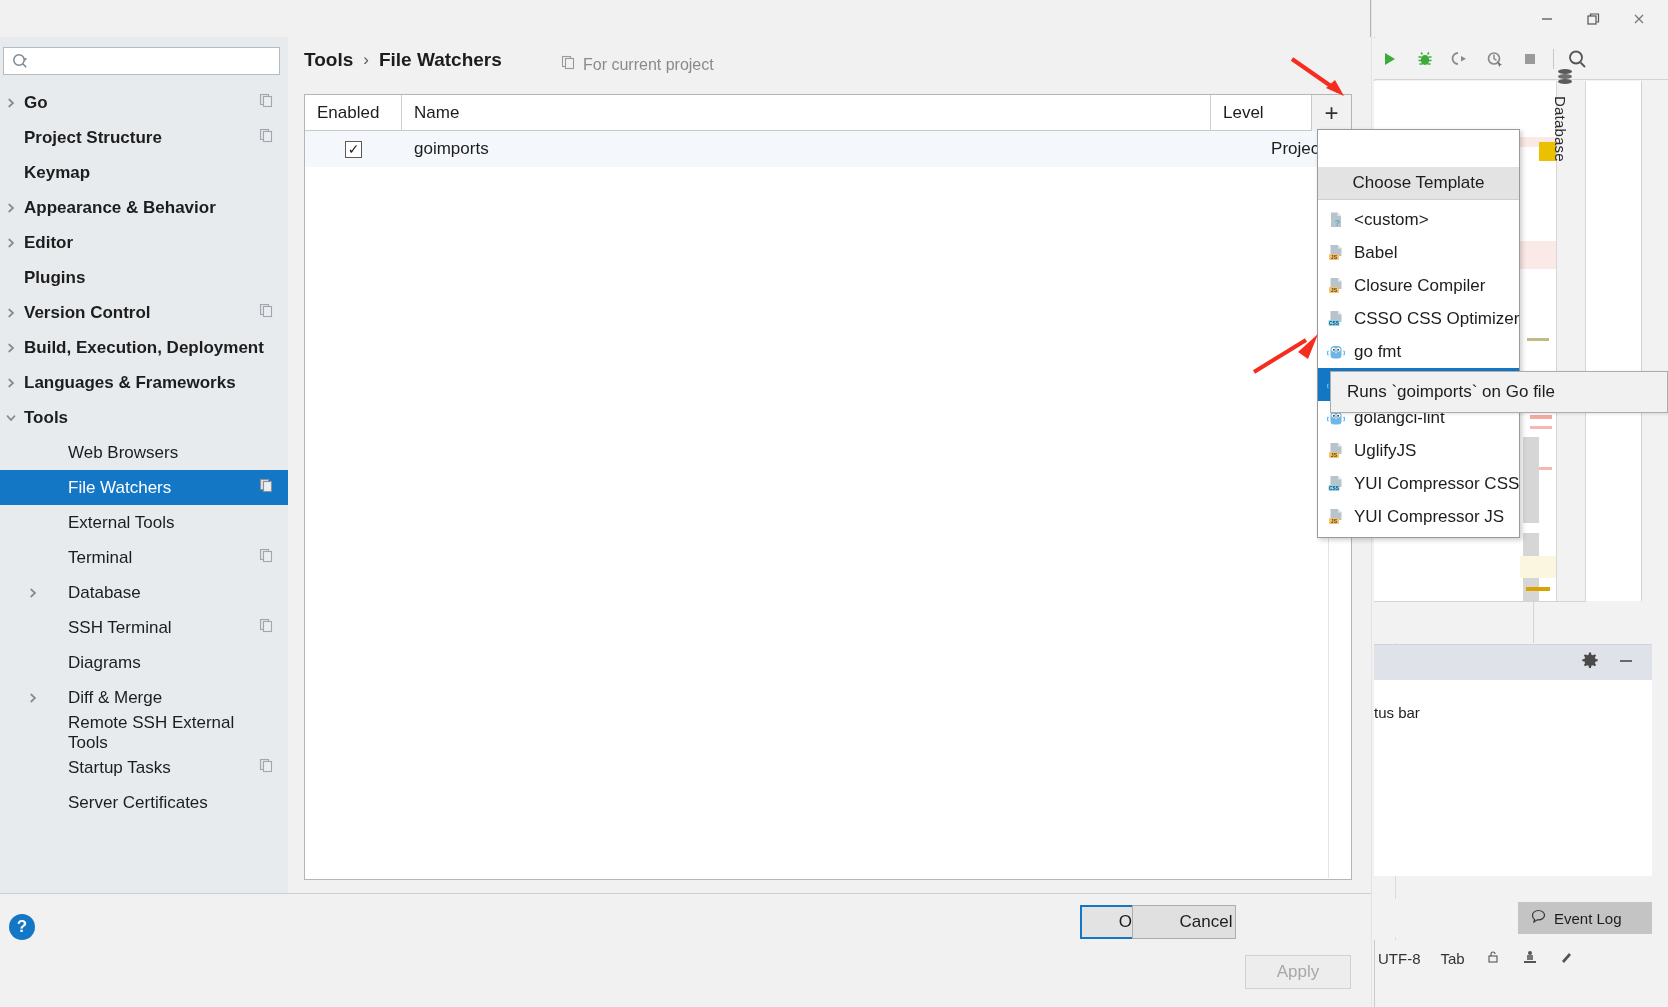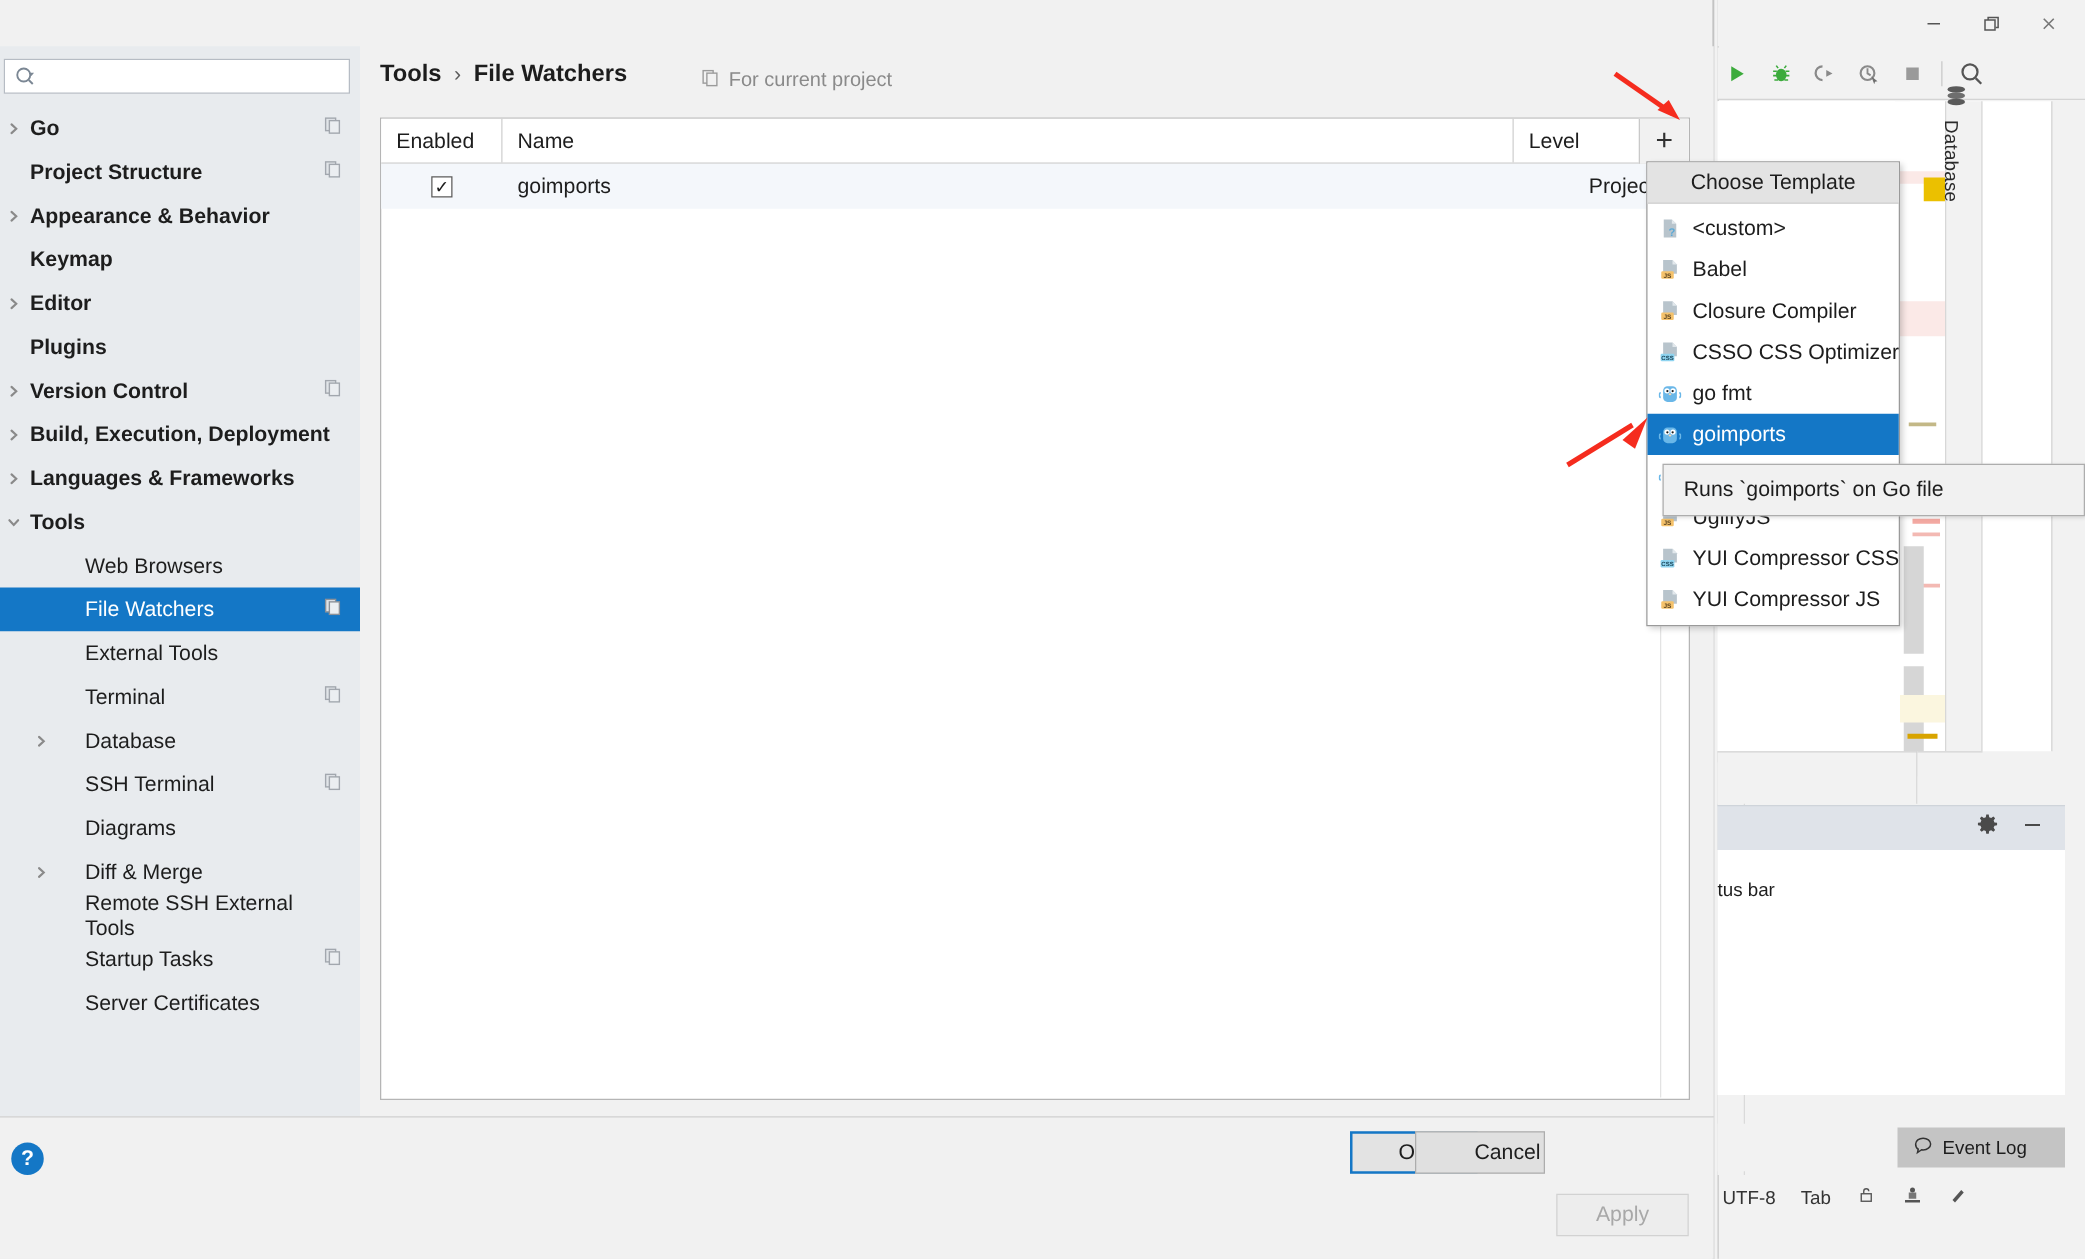--- a/index.html
+++ b/index.html
@@ -212,21 +212,21 @@
   .btn.apply { left: 1245px; top: 955px; width: 106px; color:#a8a8a8; border-color:#d2d2d2; background:#ededed; }
 
   
   .popup {
     position:absolute; left: 1317px; top: 129px; width: 203px;
     background:#ffffff; border:1px solid #9a9a9a; z-index: 40;
     box-shadow: 2px 2px 5px rgba(0,0,0,.20);
   }
   .popup-title {
     height: 33px; background:#e3e3e3; display:flex; align-items:center; justify-content:center;
-    font-size: 17px; color:#1d1d1d; border-bottom:1px solid #cfcfcf;
+    font-size: 17px; color:#1d1d1d; border-bottom:1px solid #cfcfcf;margin-top:37px;
   }
   .popup-list { padding: 3px 0 4px 0; }
   .popup-item {
     height: 33px; display:flex; align-items:center; gap: 9px; padding-left: 9px;
     font-size: 17px; color:#1d1d1d; white-space: nowrap;
   }
   .popup-item.sel { background:#1477c6; color:#ffffff; }
   .ico { width: 18px; height: 18px; flex:none; position:relative; }
 
   .tooltip {
@@ -422,34 +422,34 @@
               <path d="M4.2 2.5L8 6l-3.8 3.5" stroke="#8a8a8a" stroke-width="1.7" fill="none" stroke-linecap="round"></path>
             </svg>
           </span>
           <span class="lbl-top">Project Structure</span>
           <span class="copy-ico"><svg width="15" height="15" viewBox="0 0 15 15">
               <rect x="1.5" y="1.5" width="8" height="10" stroke="#8b9199" stroke-width="1.1" fill="#dfe3e7"></rect>
               <rect x="4.5" y="3.5" width="8" height="10" stroke="#8b9199" stroke-width="1.1" fill="#eceff2"></rect>
             </svg></span>
         </div>
         <div class="tree-item top">
+          <span class="arrow blank">
+            <svg width="12" height="12" viewBox="0 0 12 12">
+              <path d="M4.2 2.5L8 6l-3.8 3.5" stroke="#8a8a8a" stroke-width="1.7" fill="none" stroke-linecap="round"></path>
+            </svg>
+          </span>
+          <span class="lbl-top">Keymap</span>
+        </div>
+        <div class="tree-item top">
           <span class="arrow">
             <svg width="12" height="12" viewBox="0 0 12 12">
               <path d="M4.2 2.5L8 6l-3.8 3.5" stroke="#8a8a8a" stroke-width="1.7" fill="none" stroke-linecap="round"></path>
             </svg>
           </span>
           <span class="lbl-top">Appearance &amp; Behavior</span>
-        </div>
-        <div class="tree-item top">
-          <span class="arrow blank">
-            <svg width="12" height="12" viewBox="0 0 12 12">
-              <path d="M4.2 2.5L8 6l-3.8 3.5" stroke="#8a8a8a" stroke-width="1.7" fill="none" stroke-linecap="round"></path>
-            </svg>
-          </span>
-          <span class="lbl-top">Keymap</span>
         </div>
         <div class="tree-item top">
           <span class="arrow">
             <svg width="12" height="12" viewBox="0 0 12 12">
               <path d="M4.2 2.5L8 6l-3.8 3.5" stroke="#8a8a8a" stroke-width="1.7" fill="none" stroke-linecap="round"></path>
             </svg>
           </span>
           <span class="lbl-top">Editor</span>
         </div>
         <div class="tree-item top">

